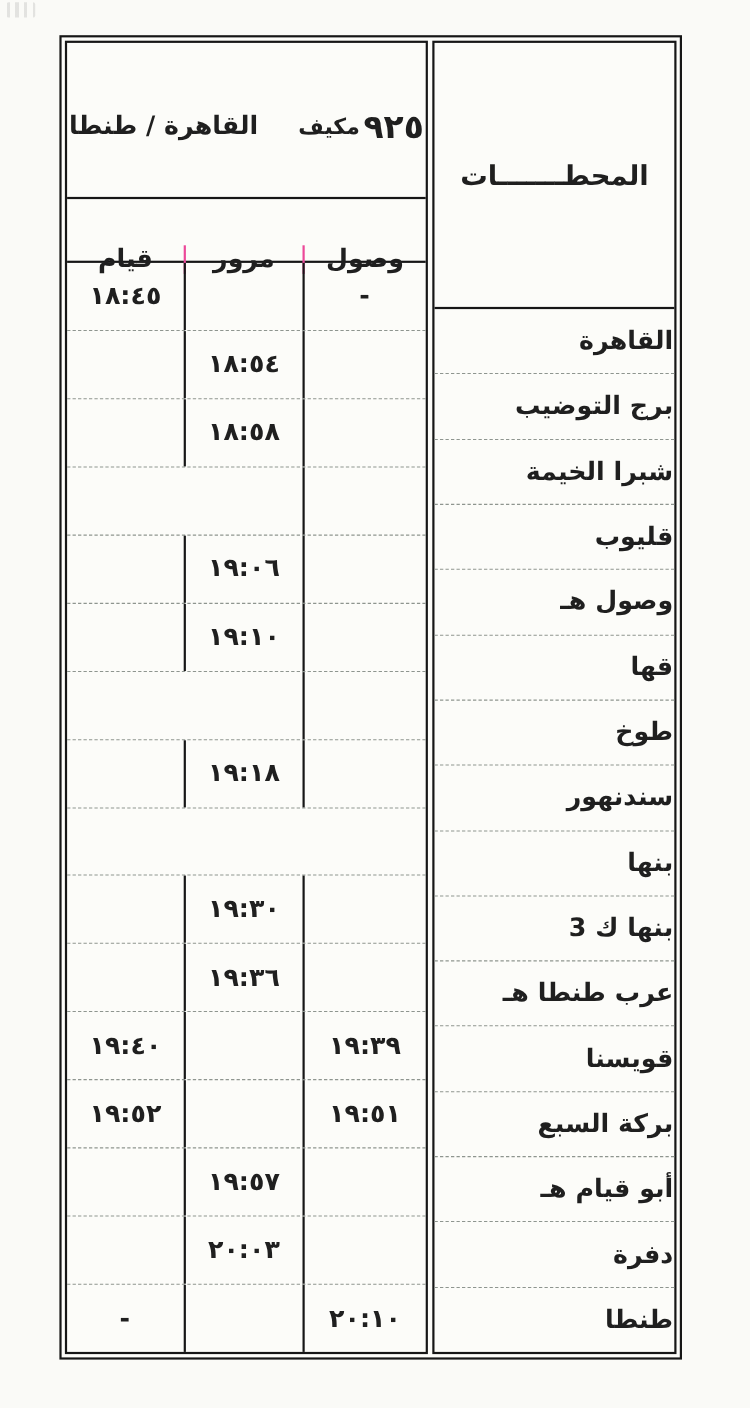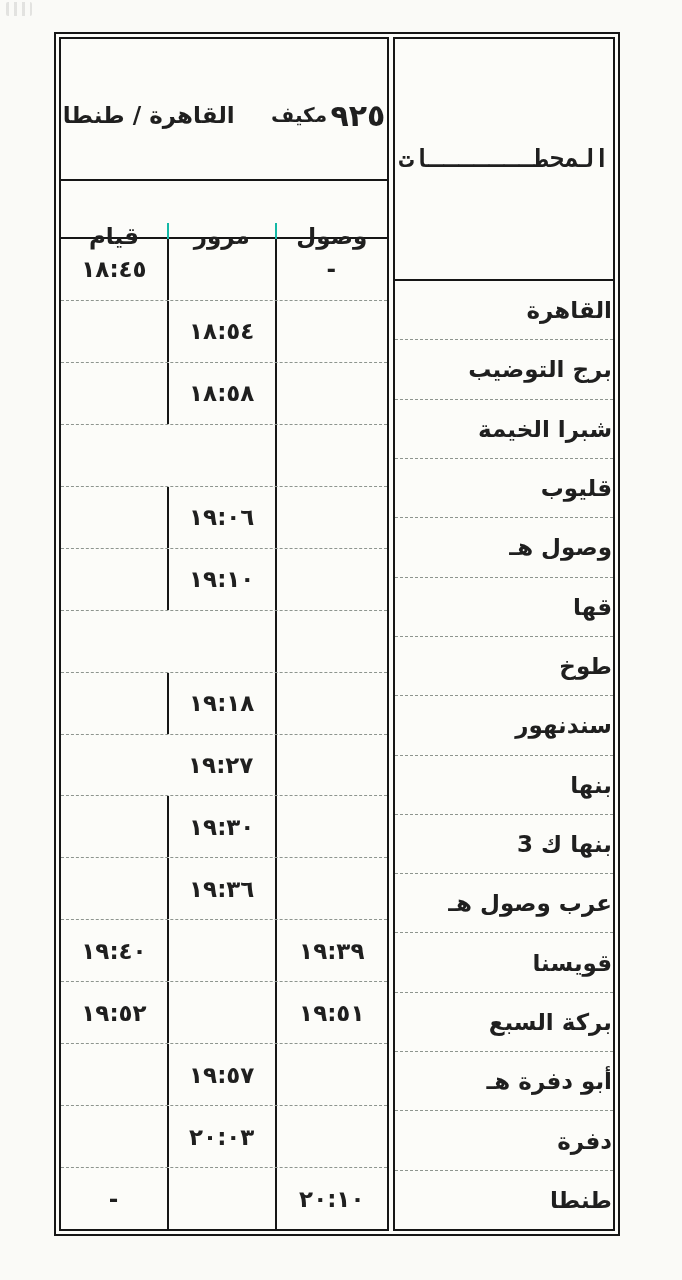--- a/index.html
+++ b/index.html
@@ -43,21 +43,20 @@
   .stations-block { flex: 0 0 222px; }
 
   .stations-header {
     height: 240px;
     border-bottom: 2px solid #161616;
     display: flex;
     align-items: center;
     justify-content: center;
     font-size: 25px;
     letter-spacing: 0.5px;
-    font-family: Liberation Mono, monospace;
   }
 
   
   .times-block { flex: 1 1 auto; }
 
   .train-info {
     height: 142px;
     border-bottom: 2px solid #161616;
     display: flex;
     flex-direction: row;
@@ -77,21 +76,21 @@
     grid-template-columns: 34.5% 33% 32.5%;
     box-sizing: border-box;
   }
   .col-h {
     display: flex;
     align-items: center;
     justify-content: center;
     font-size: 23px;
     margin-top: 42px;
   }
-  .col-h:not(:last-child) { border-left: 2px solid #14b8a6; }
+  .col-h:not(:last-child) { border-left: 2px solid #ec4899; }
 
   
   .rows {
     flex: 1 1 auto;
     display: flex;
     flex-direction: column;
     min-height: 0;
   }
 
   .s-row {
@@ -170,30 +169,30 @@
           <div class="s-row">
             <span>سندنهور</span>
           </div>
           <div class="s-row">
             <span>بنها</span>
           </div>
           <div class="s-row">
             <span>بنها ك 3</span>
           </div>
           <div class="s-row">
-            <span>عرب وصول هـ</span>
+            <span>عرب طنطا هـ</span>
           </div>
           <div class="s-row">
             <span>قويسنا</span>
           </div>
           <div class="s-row">
             <span>بركة السبع</span>
           </div>
           <div class="s-row">
-            <span>أبو دفرة هـ</span>
+            <span>أبو قيام هـ</span>
           </div>
           <div class="s-row">
             <span>دفرة</span>
           </div>
           <div class="s-row">
             <span>طنطا</span>
           </div>
         </div>
     </section>
 
@@ -244,21 +243,20 @@
             <div class="t-cell"></div>
             <div class="t-cell"></div>
           </div>
           <div class="t-row">
             <div class="t-cell"></div>
             <div class="t-cell">١٩:١٨</div>
             <div class="t-cell"></div>
           </div>
           <div class="t-row">
             <div class="t-cell"></div>
-            <div class="t-cell">١٩:٢٧</div>
           </div>
           <div class="t-row">
             <div class="t-cell"></div>
             <div class="t-cell">١٩:٣٠</div>
             <div class="t-cell"></div>
           </div>
           <div class="t-row">
             <div class="t-cell"></div>
             <div class="t-cell">١٩:٣٦</div>
             <div class="t-cell"></div>

